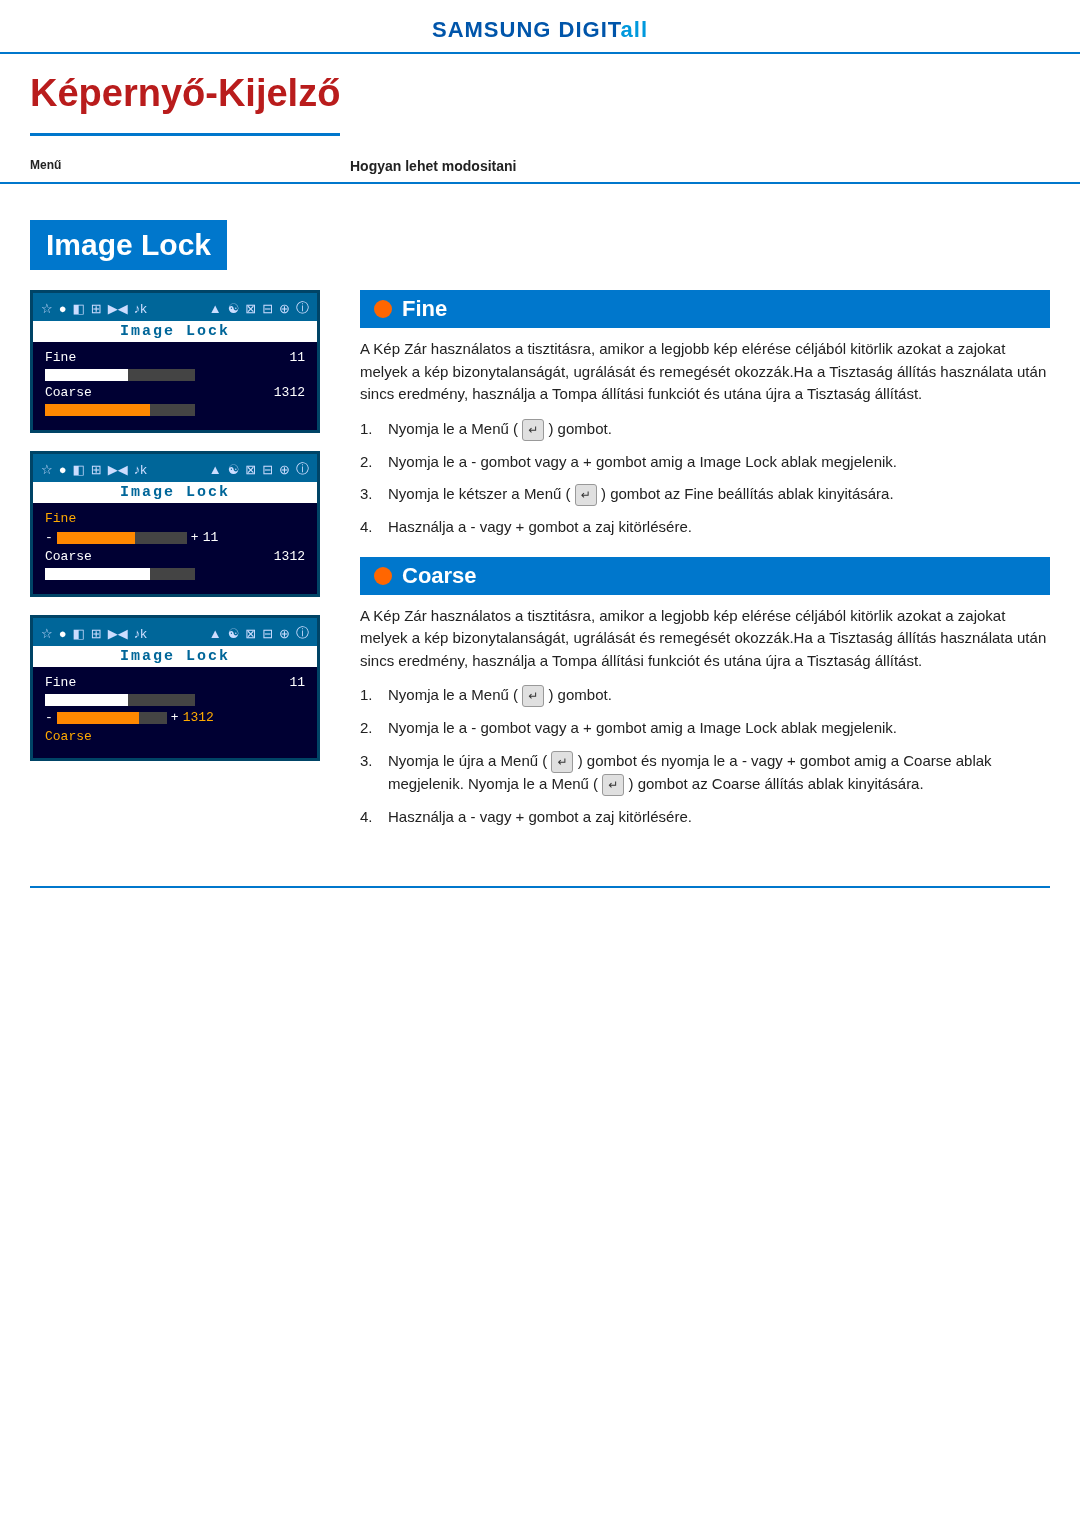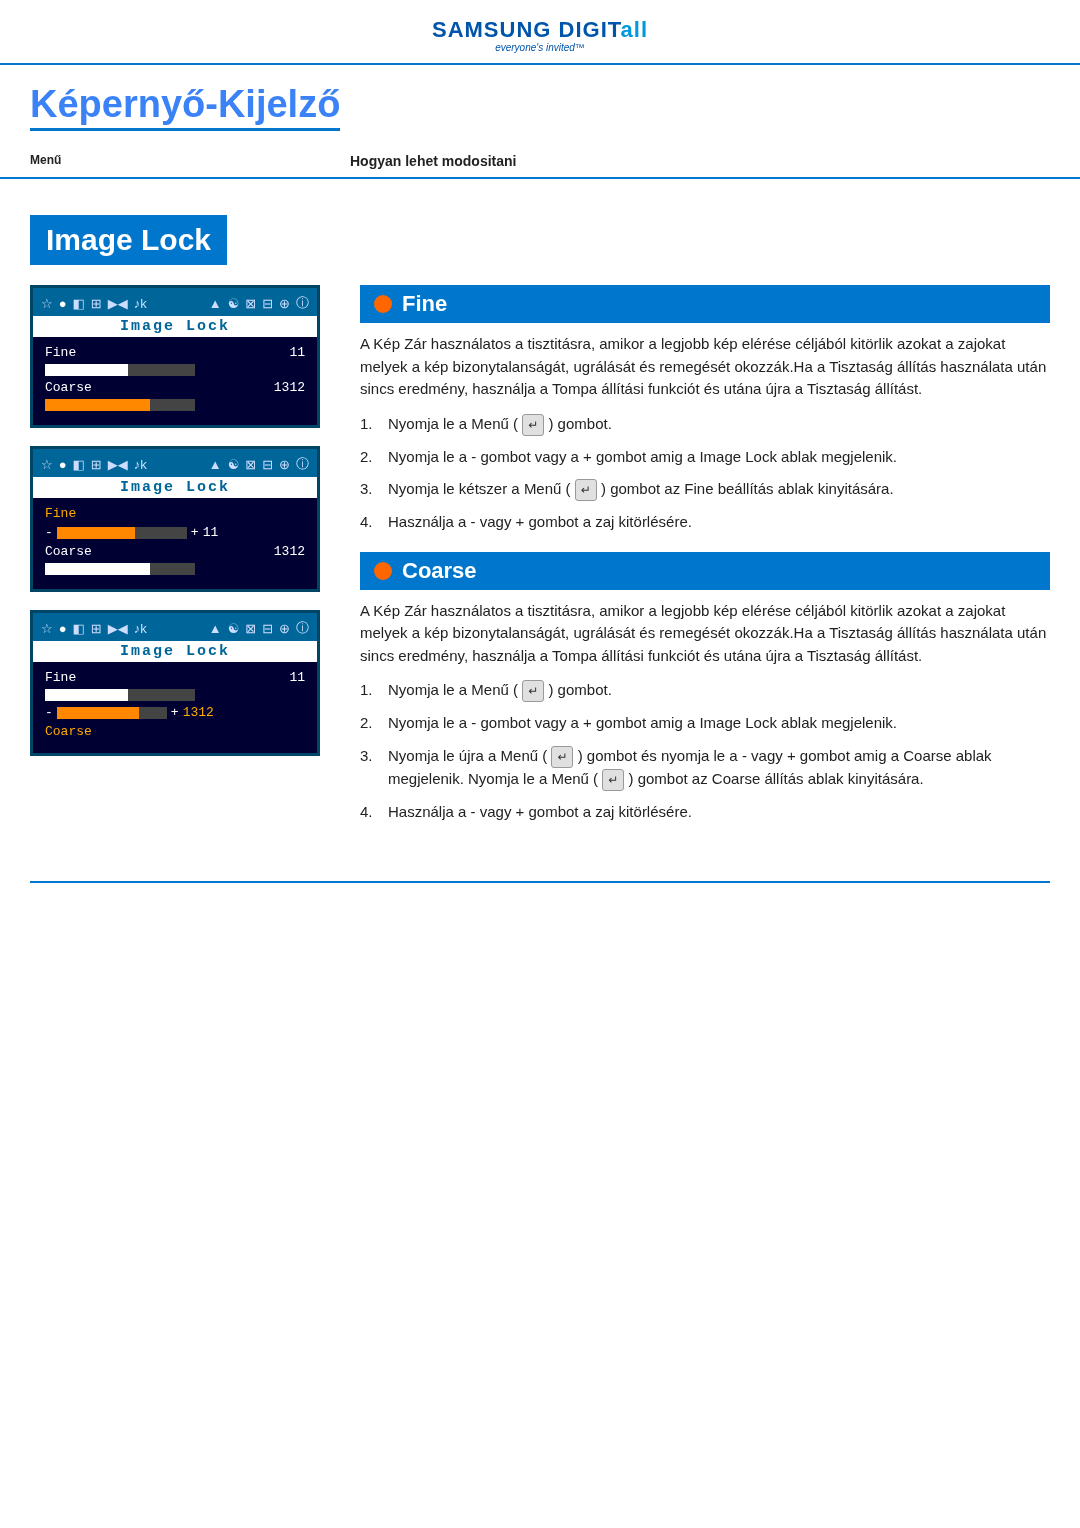--- a/index.html
+++ b/index.html
@@ -38,23 +38,23 @@
       color: #0099dd;
     }
 
     
     .page-title-area {
       padding: 18px 30px 0 30px;
     }
     .page-title {
       font-size: 38px;
       font-weight: bold;
-      color: #3b82f6;
+      color: #b91c1c;
       border-bottom: 3px solid #0077cc;
-      padding-bottom: 2px;
+      padding-bottom: 18px;
       display: inline-block;
       margin-bottom: 0;
     }
 
     
     .col-headers {
       display: flex;
       padding: 12px 30px 8px 30px;
       border-bottom: 2px solid #0077cc;
       margin-top: 10px;
@@ -261,21 +261,20 @@
     }
   </style>
 </head>
 <body>
 
 <div class="header">
   <div class="samsung-logo">
     <div>
       <span class="logo-text">SAMSUNG DIGIT<span class="logo-digit">all</span></span>
     </div>
-    <div class="logo-sub">everyone's invited™</div>
   </div>
 </div>
 
 <div class="page-title-area">
   <div class="page-title">Képernyő-Kijelző</div>
 </div>
 
 <div class="col-headers">
   <div class="col-menu">Menű</div>
   <div class="col-how">Hogyan lehet modositani</div>

